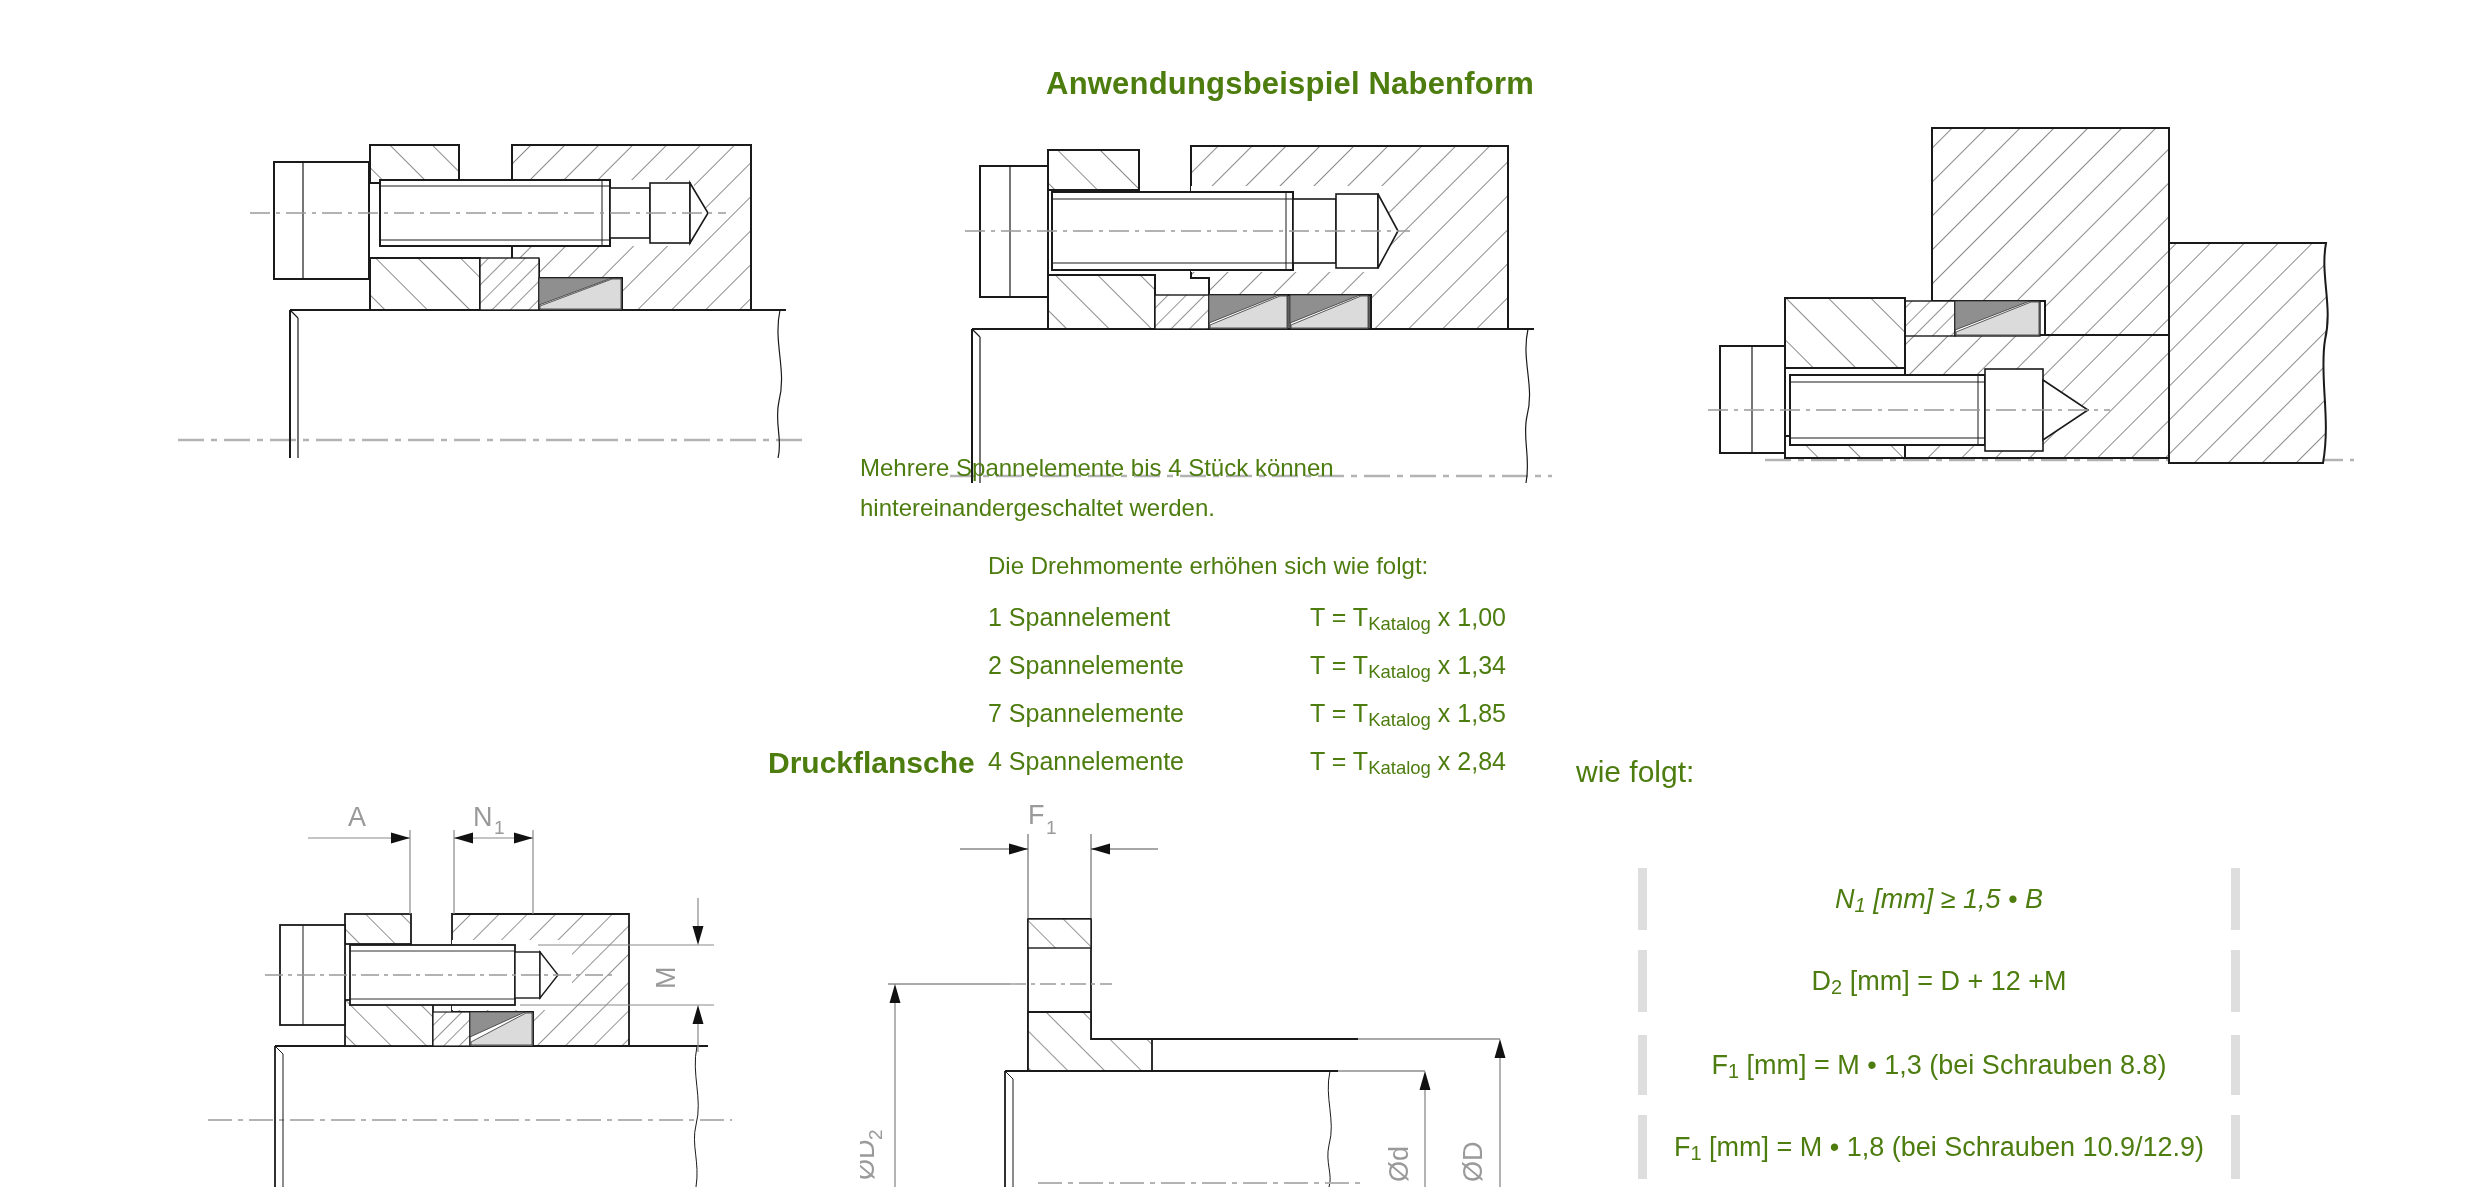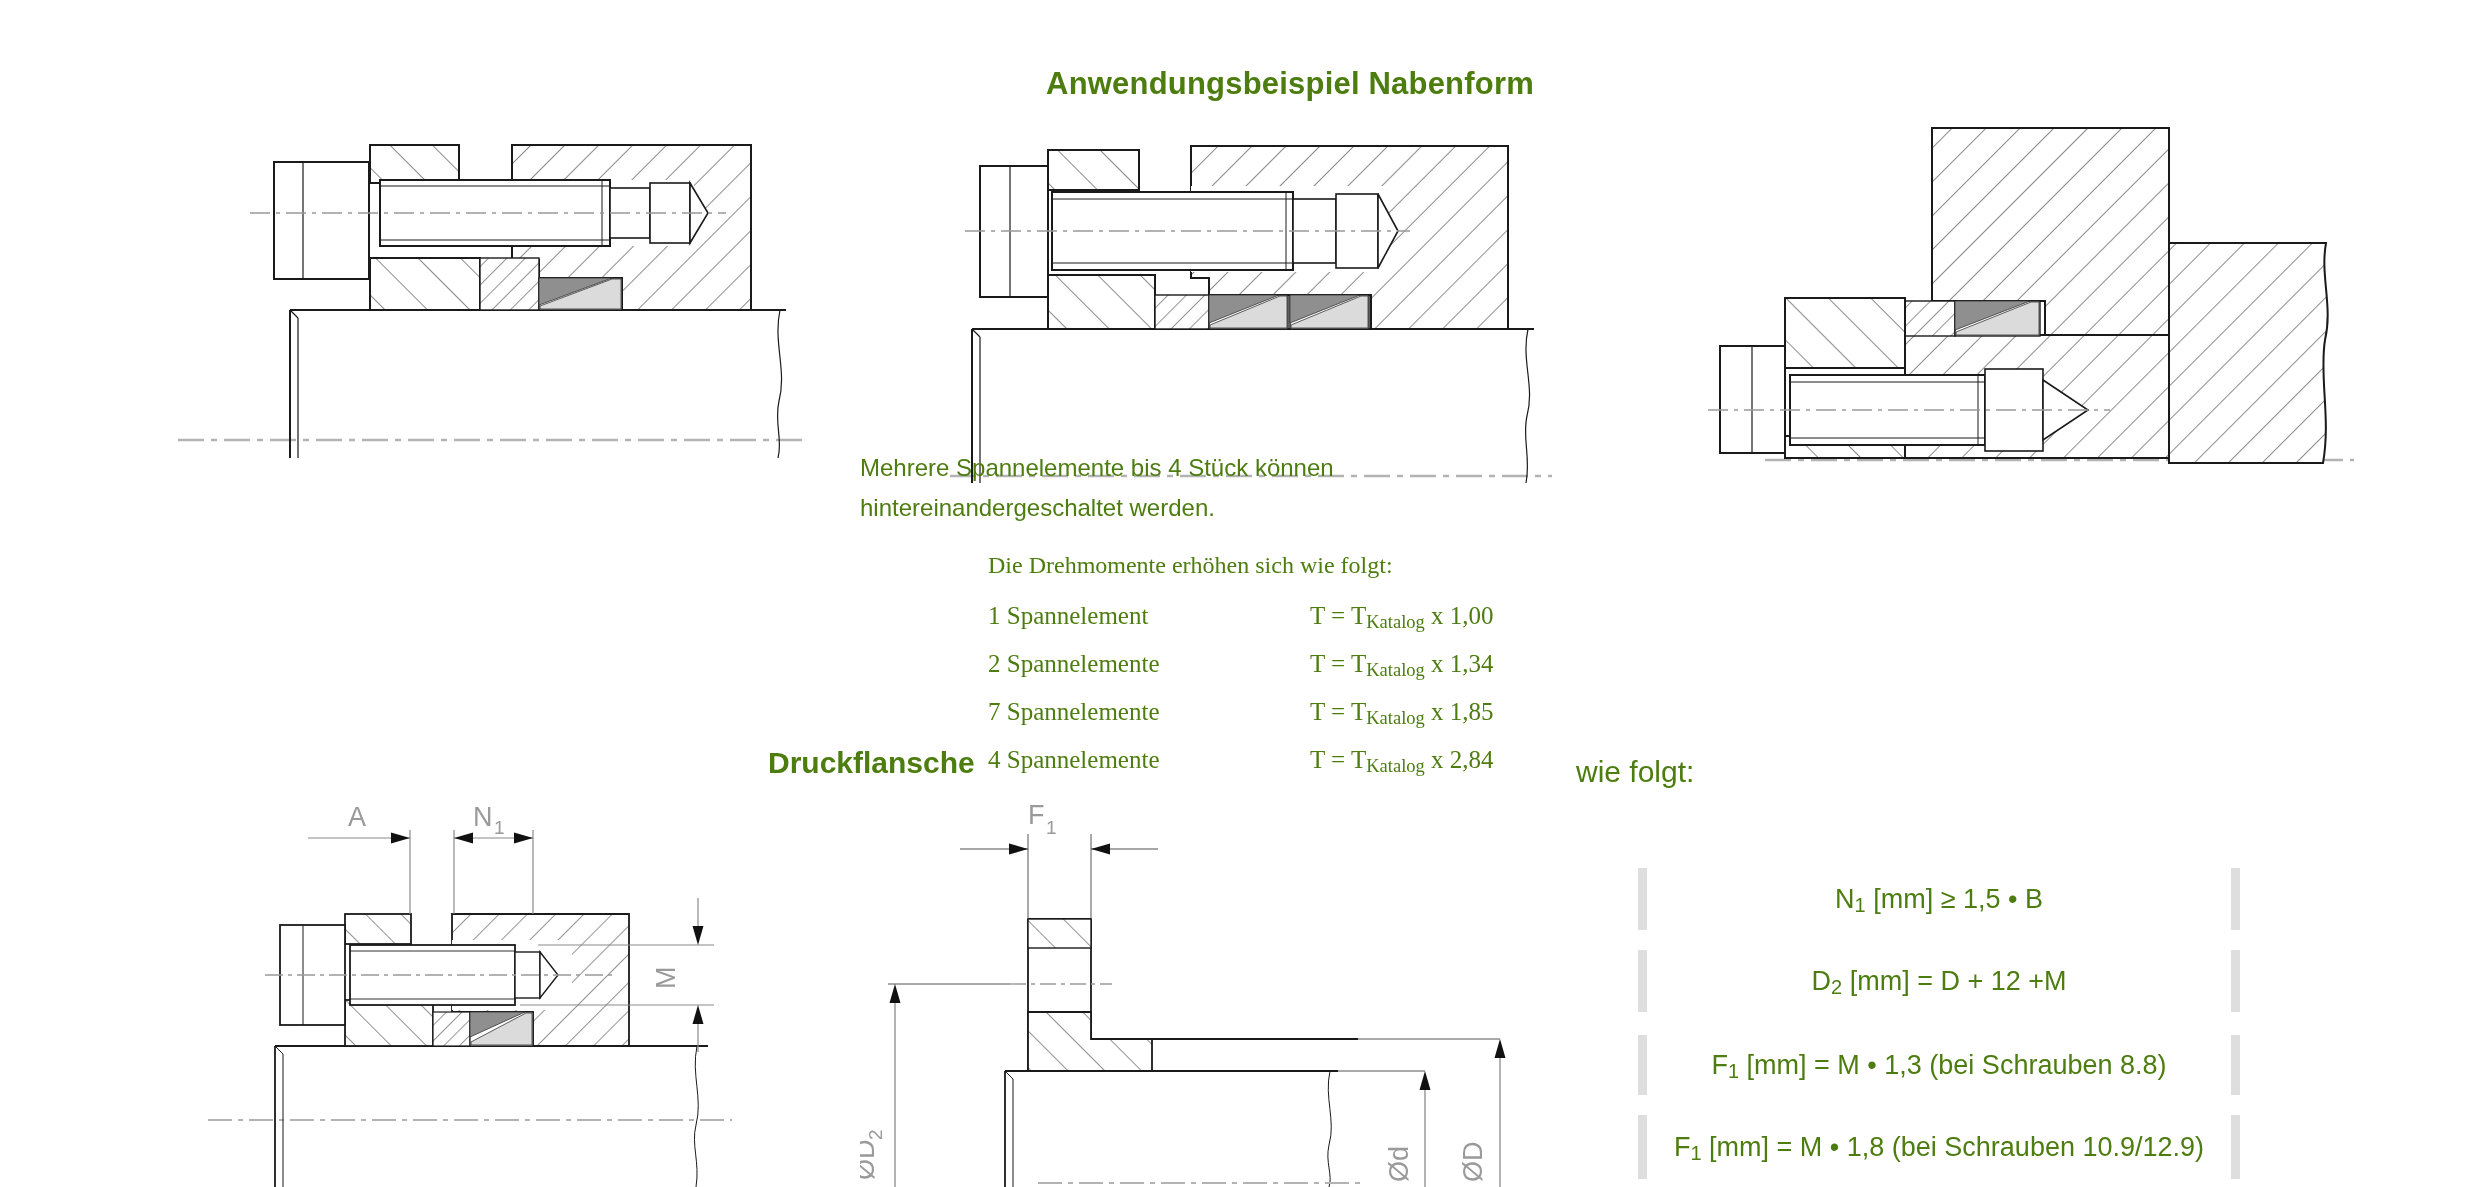--- a/index.html
+++ b/index.html
@@ -1,34 +1,34 @@
 <!DOCTYPE html>
 <html><head>
 <meta charset="utf-8">
 <style>
   html,body{margin:0;padding:0;background:#fff;}
   .page{position:relative;width:2480px;height:1187px;background:#fff;overflow:hidden;
         font-family:"Liberation Sans", sans-serif;color:#4d7c0f;}
   .abs{position:absolute;}
   .title{left:890px;top:66px;width:800px;text-align:center;font-size:31px;font-weight:bold;letter-spacing:.2px;}
   .intro{left:860px;top:448px;width:810px;text-align:left;font-size:24px;line-height:40px;}
-  .torque{left:988px;top:552px;width:560px;font-family:Liberation Serif, serif;}
+  .torque{left:988px;top:552px;width:560px;}
   .torque-heading{font-size:24px;margin-bottom:13px;}
   .trow{display:flex;height:48px;align-items:center;font-size:25px;}
   .trow .lbl{width:322px;}
   .sub{font-size:.74em;position:relative;top:.24em;text-align:center;}
   .df-heading{left:768px;top:746px;font-size:30px;font-weight:bold;}
   .reco{left:1576px;top:746px;width:744px;font-size:30px;line-height:52px;}
   .reco .l1{text-align:justify;text-align-last:justify;}
   .frow{position:absolute;left:1638px;width:602px;display:flex;align-items:center;justify-content:center;
         font-size:27px;white-space:nowrap;}
   .frow::before,.frow::after{content:"";position:absolute;top:0;bottom:0;width:9px;background:#dedede;}
   .frow::before{left:0;}
   .frow::after{right:0;}
-  .fr1{top:868px;height:62px;} .fr2{top:950px;height:62px;} .fr3{top:1035px;height:60px;} .fr4{top:1115px;height:64px;}
+  .fr1{top:868px;height:62px;font-style:italic;} .fr2{top:950px;height:62px;} .fr3{top:1035px;height:60px;} .fr4{top:1115px;height:64px;}
   svg.drw{position:absolute;}
   svg text{font-family:"Liberation Sans", sans-serif;fill:#9a9a9a;}
 </style>
 </head>
 <body>
 
 <div class="page">
 
   <div class="abs title">Anwendungsbeispiel Nabenform</div>
 

